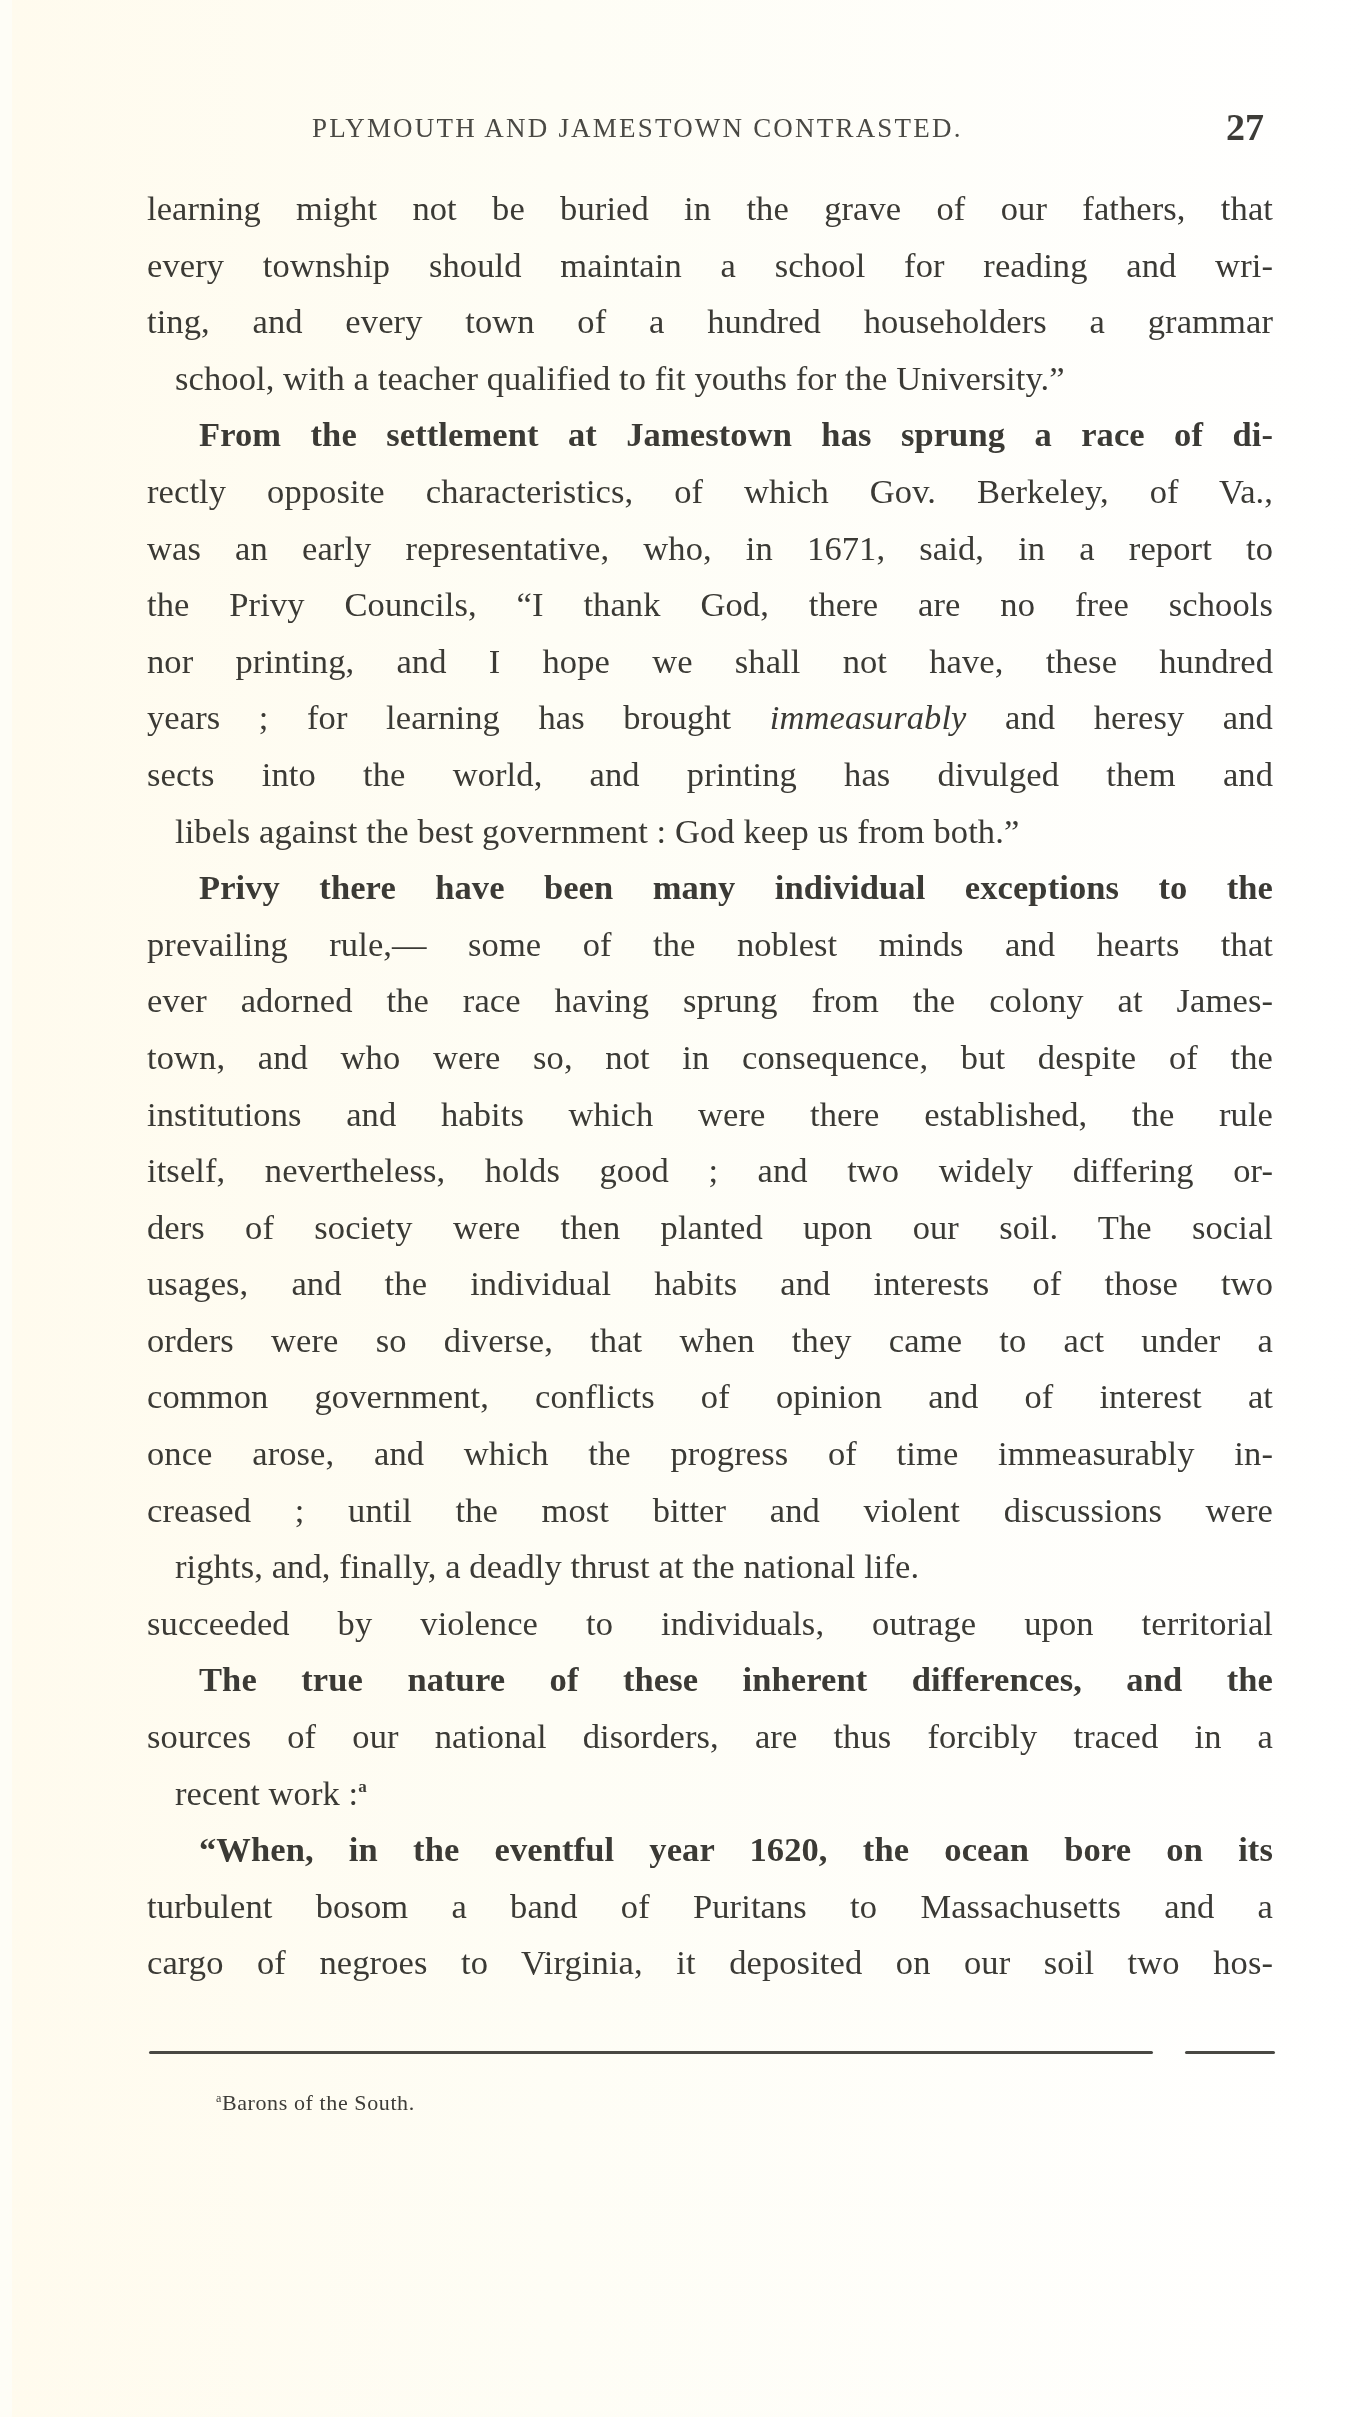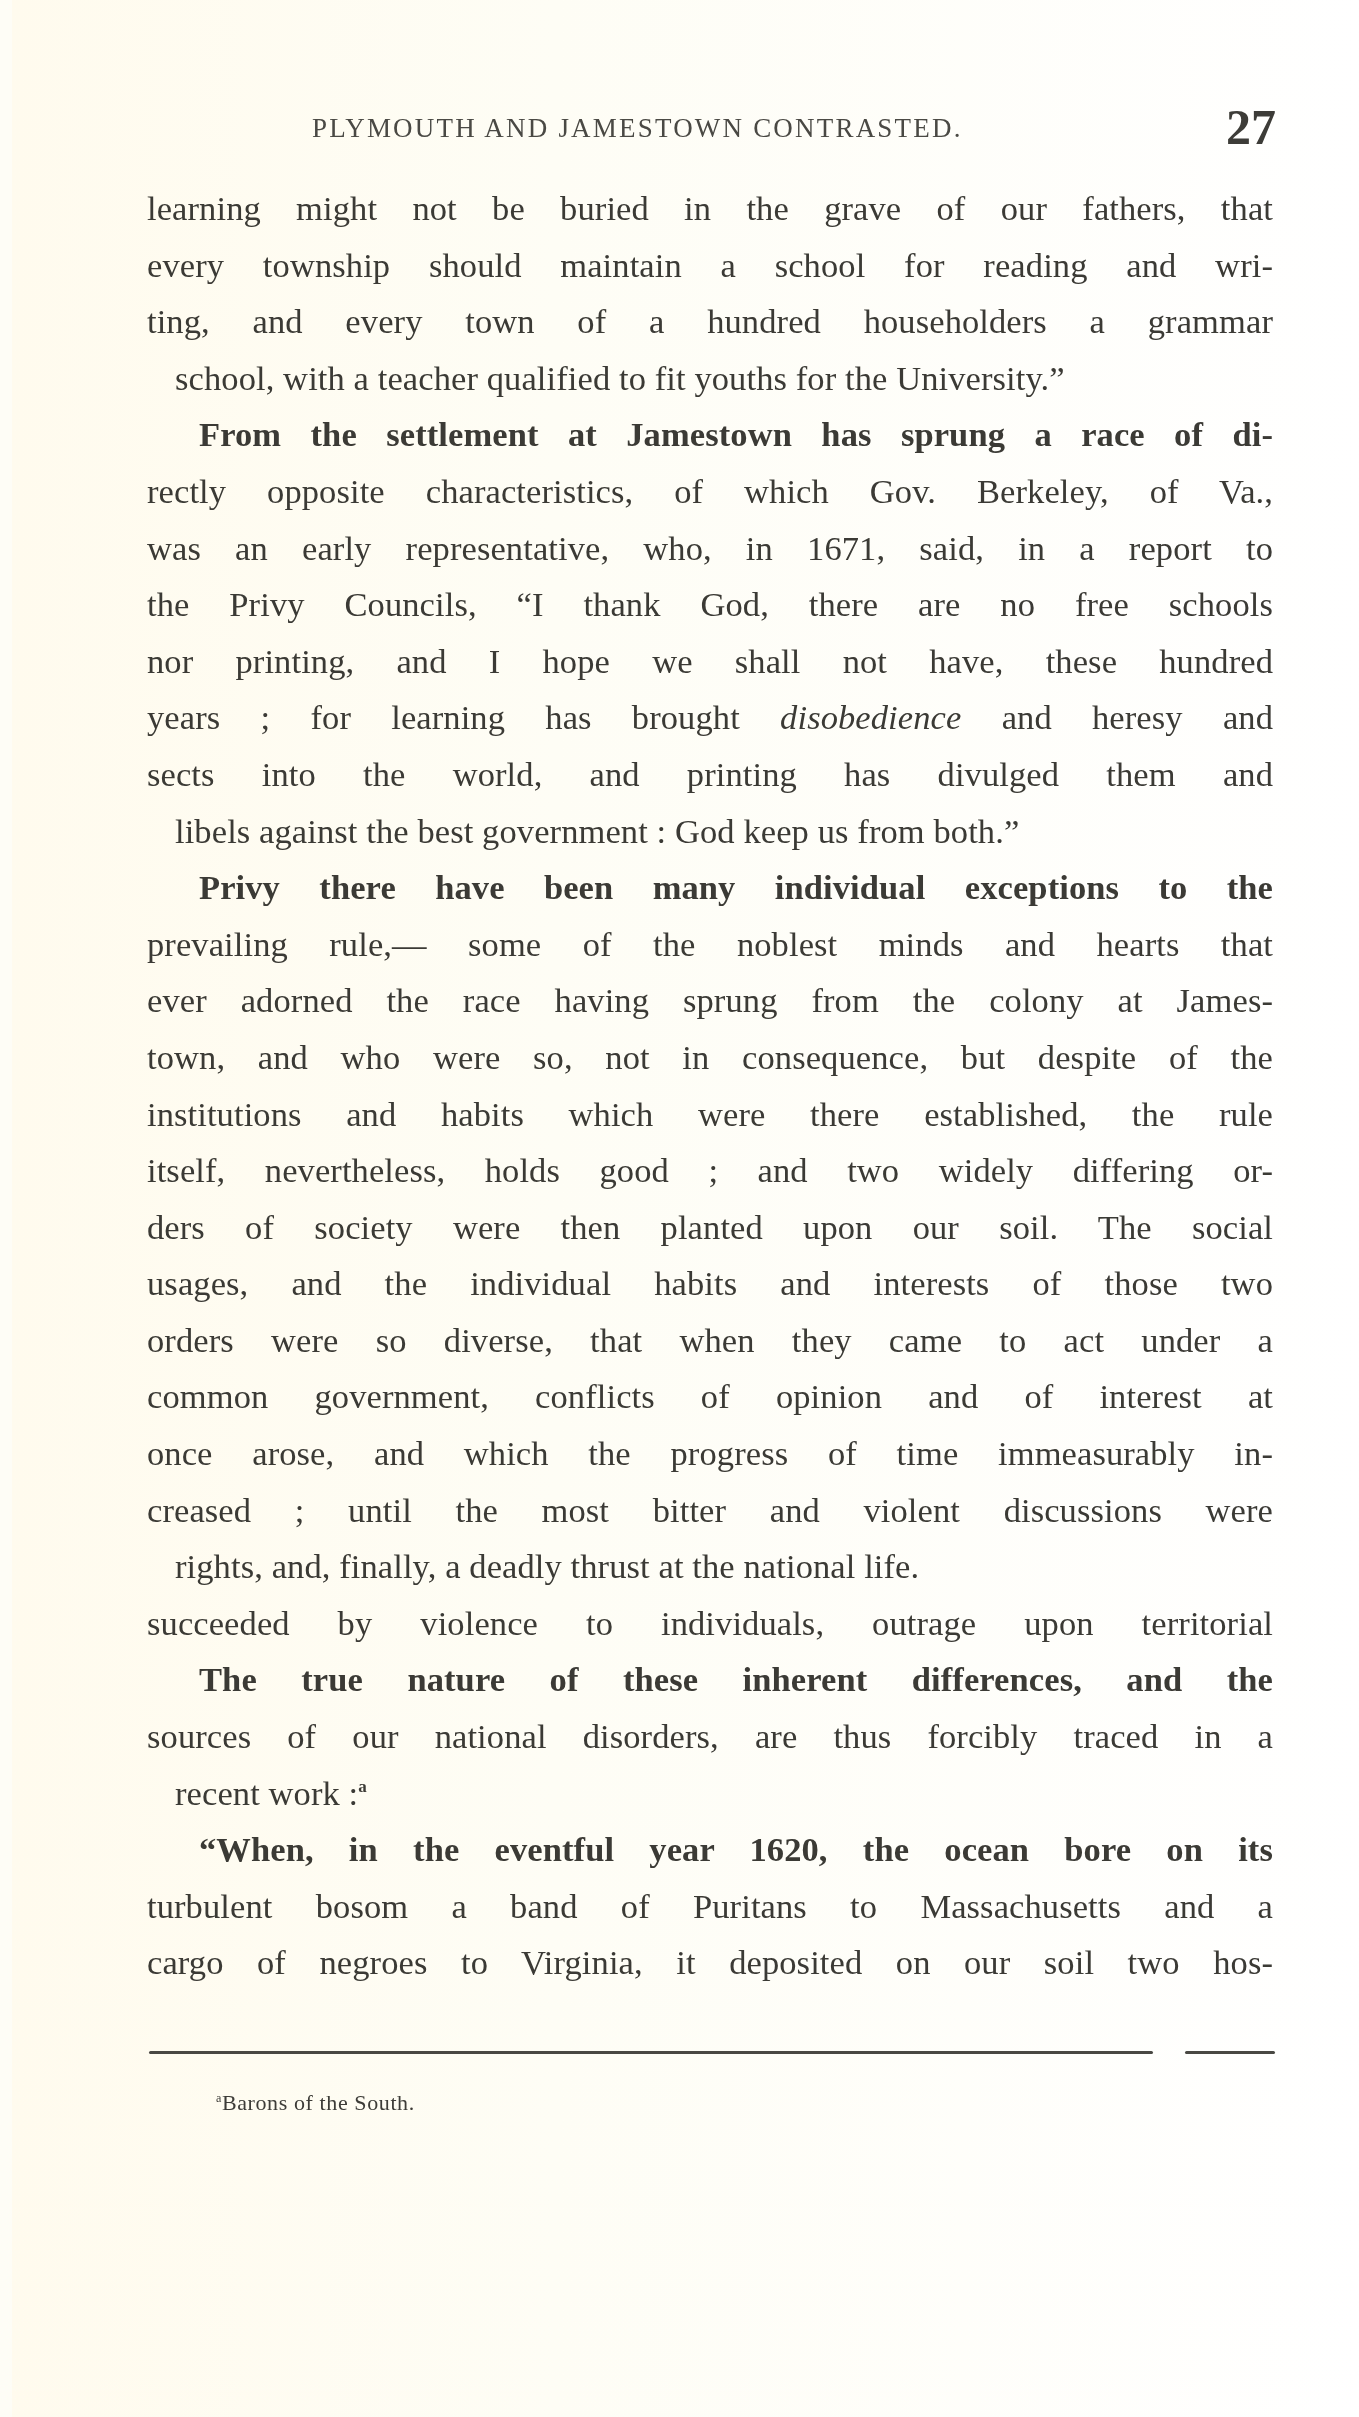--- a/index.html
+++ b/index.html
@@ -31,21 +31,21 @@
       font-size: 27px;
       letter-spacing: 2.2px;
       color: #4a4944;
       white-space: nowrap;
       line-height: 40px;
     }
     .folio {
       position: absolute;
       top: 106px;
       left: 1214px;
-      font-size: 50px;
+      font-size: 38px;
       font-weight: bold;
       color: #3d3c38;
       line-height: 42px;
     }
     .body-text {
       position: absolute;
       left: 135px;
       top: 180px;
       width: 1126px;
     }
@@ -123,21 +123,21 @@
     <div class="line">learning might not be buried in the grave of our fathers, that</div>
     <div class="line">every township should maintain a school for reading and wri-</div>
     <div class="line">ting, and every town of a hundred householders a grammar</div>
     <div class="line last">school, with a teacher qualified to fit youths for the University.”</div>
 
     <div class="line indent">From the settlement at Jamestown has sprung a race of di-</div>
     <div class="line">rectly opposite characteristics, of which Gov. Berkeley, of Va.,</div>
     <div class="line">was an early representative, who, in 1671, said, in a report to</div>
     <div class="line">the Privy Councils, “I thank God, there are no free schools</div>
     <div class="line">nor printing, and I hope we shall not have, these hundred</div>
-    <div class="line"><span>years ; for learning has brought</span> <em>disobedience</em> <span>and heresy and</span></div>
+    <div class="line"><span>years ; for learning has brought</span> <em>immeasurably</em> <span>and heresy and</span></div>
     <div class="line">sects into the world, and printing has divulged them and</div>
     <div class="line last">libels against the best government :   God keep us from both.”</div>
 
     <div class="line indent">Privy there have been many individual exceptions to the</div>
     <div class="line">prevailing rule,— some of the noblest minds and hearts that</div>
     <div class="line">ever adorned the race having sprung from the colony at James-</div>
     <div class="line">town, and who were so, not in consequence, but despite of the</div>
     <div class="line">institutions and habits which were there established, the rule</div>
     <div class="line">itself, nevertheless, holds good ; and two widely differing or-</div>
     <div class="line">ders of society were then planted upon our soil.  The social</div>

